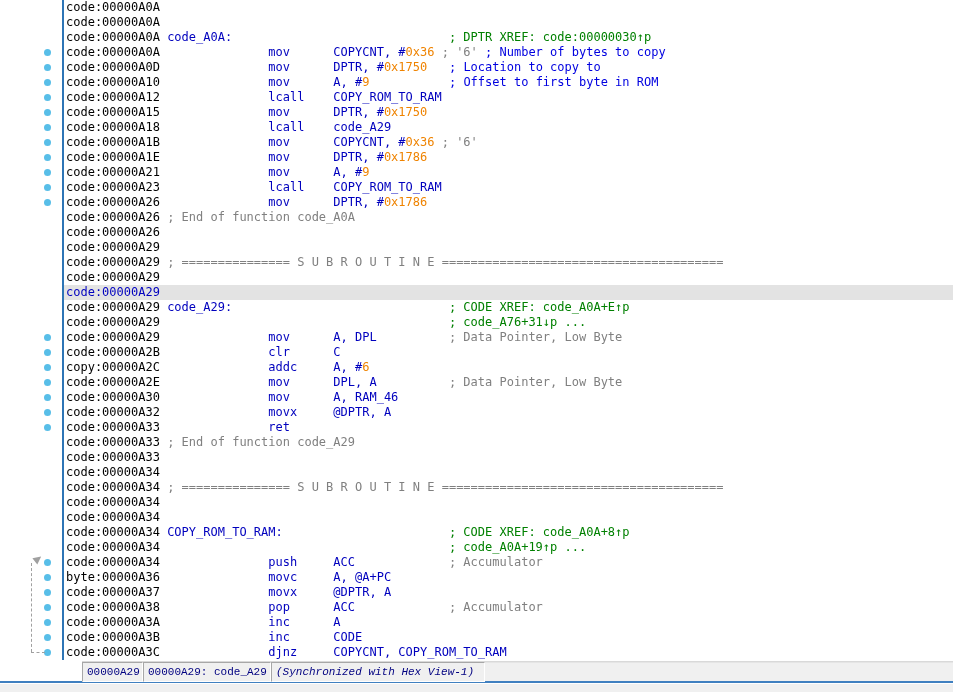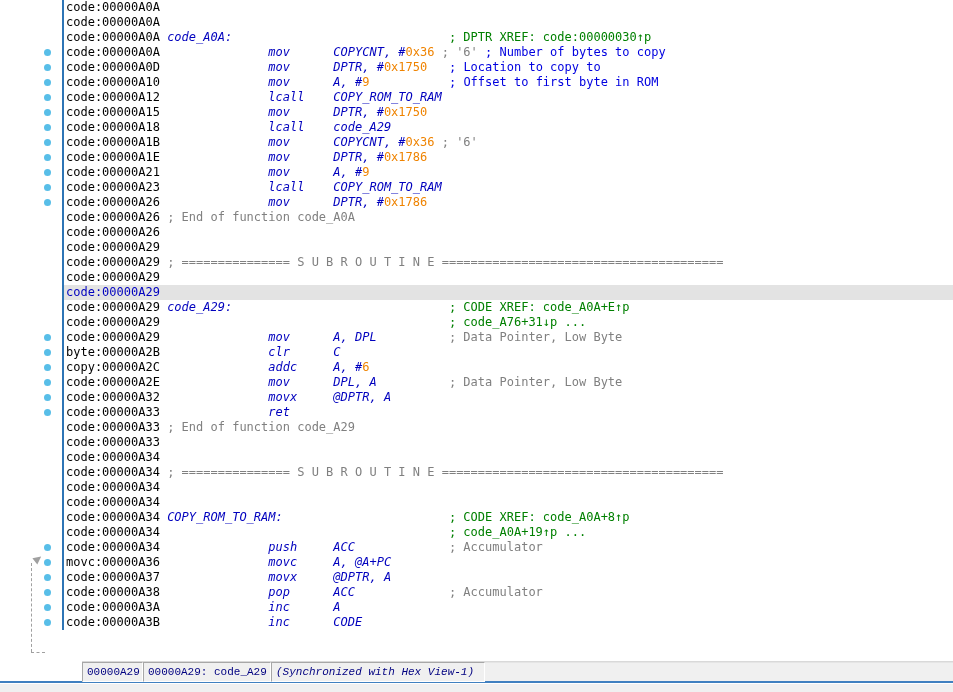--- a/index.html
+++ b/index.html
@@ -36,21 +36,21 @@
   }
   .content{
     flex:1;
     padding-left:2px;
     white-space:pre;
     overflow:hidden;
   }
   .row.hl .content{background:#e3e3e3;}
   .addr{color:#000000;}
   .row.hl .addr{color:var(--c-ins);}
-  .s-ins{color:var(--c-ins);font-style:italic;}
+  .s-ins{color:var(--c-ins);}
   .s-num{color:var(--c-num);}
   .s-cmt{color:var(--c-cmt);}
   .s-auto{color:var(--c-auto);}
   .s-xref{color:var(--c-xref);}
   .s-plain{color:#000000;}
   
   #loop-arrow{position:absolute;left:0;top:0;width:62px;height:660px;pointer-events:none;}
   #loop-arrow .vline{
     position:absolute;left:31px;top:563px;height:89px;width:0;
     border-left:1px dashed var(--c-arrow);
@@ -120,39 +120,41 @@
       <div class="row"><div class="gutter"><span class="dot"></span></div><div class="content"><span class="addr">code:00000A26</span><span class="s-ins">               mov      DPTR, #</span><span class="s-num">0x1786</span></div></div>
       <div class="row"><div class="gutter"></div><div class="content"><span class="addr">code:00000A26</span><span class="s-auto"> ; End of function code_A0A</span></div></div>
       <div class="row"><div class="gutter"></div><div class="content"><span class="addr">code:00000A26</span></div></div>
       <div class="row"><div class="gutter"></div><div class="content"><span class="addr">code:00000A29</span></div></div>
       <div class="row"><div class="gutter"></div><div class="content"><span class="addr">code:00000A29</span><span class="s-plain"> </span><span class="s-auto">; =============== S U B R O U T I N E =======================================</span></div></div>
       <div class="row"><div class="gutter"></div><div class="content"><span class="addr">code:00000A29</span></div></div>
       <div class="row hl"><div class="gutter"></div><div class="content"><span class="addr">code:00000A29</span></div></div>
       <div class="row"><div class="gutter"></div><div class="content"><span class="addr">code:00000A29</span><span class="s-ins"> code_A29:</span><span class="s-plain">                              </span><span class="s-xref">; CODE XREF: code_A0A+E↑p</span></div></div>
       <div class="row"><div class="gutter"></div><div class="content"><span class="addr">code:00000A29</span><span class="s-plain">                                        </span><span class="s-xref">; code_A76+31↓p ...</span></div></div>
       <div class="row"><div class="gutter"><span class="dot"></span></div><div class="content"><span class="addr">code:00000A29</span><span class="s-ins">               mov      A, DPL</span><span class="s-plain">          </span><span class="s-auto">; Data Pointer, Low Byte</span></div></div>
-      <div class="row"><div class="gutter"><span class="dot"></span></div><div class="content"><span class="addr">byte:00000A2B</span><span class="s-ins">               clr      C</span></div></div>
+      <div class="row"><div class="gutter"><span class="dot"></span></div><div class="content"><span class="addr">code:00000A2B</span><span class="s-ins">               clr      C</span></div></div>
       <div class="row"><div class="gutter"><span class="dot"></span></div><div class="content"><span class="addr">copy:00000A2C</span><span class="s-ins">               addc     A, #</span><span class="s-num">6</span></div></div>
       <div class="row"><div class="gutter"><span class="dot"></span></div><div class="content"><span class="addr">code:00000A2E</span><span class="s-ins">               mov      DPL, A</span><span class="s-plain">          </span><span class="s-auto">; Data Pointer, Low Byte</span></div></div>
+      <div class="row"><div class="gutter"><span class="dot"></span></div><div class="content"><span class="addr">code:00000A30</span><span class="s-ins">               mov      A, RAM_46</span></div></div>
       <div class="row"><div class="gutter"><span class="dot"></span></div><div class="content"><span class="addr">code:00000A32</span><span class="s-ins">               movx     @DPTR, A</span></div></div>
       <div class="row"><div class="gutter"><span class="dot"></span></div><div class="content"><span class="addr">code:00000A33</span><span class="s-ins">               ret</span></div></div>
       <div class="row"><div class="gutter"></div><div class="content"><span class="addr">code:00000A33</span><span class="s-auto"> ; End of function code_A29</span></div></div>
       <div class="row"><div class="gutter"></div><div class="content"><span class="addr">code:00000A33</span></div></div>
       <div class="row"><div class="gutter"></div><div class="content"><span class="addr">code:00000A34</span></div></div>
       <div class="row"><div class="gutter"></div><div class="content"><span class="addr">code:00000A34</span><span class="s-plain"> </span><span class="s-auto">; =============== S U B R O U T I N E =======================================</span></div></div>
       <div class="row"><div class="gutter"></div><div class="content"><span class="addr">code:00000A34</span></div></div>
       <div class="row"><div class="gutter"></div><div class="content"><span class="addr">code:00000A34</span></div></div>
       <div class="row"><div class="gutter"></div><div class="content"><span class="addr">code:00000A34</span><span class="s-ins"> COPY_ROM_TO_RAM:</span><span class="s-plain">                       </span><span class="s-xref">; CODE XREF: code_A0A+8↑p</span></div></div>
       <div class="row"><div class="gutter"></div><div class="content"><span class="addr">code:00000A34</span><span class="s-plain">                                        </span><span class="s-xref">; code_A0A+19↑p ...</span></div></div>
       <div class="row"><div class="gutter"><span class="dot"></span></div><div class="content"><span class="addr">code:00000A34</span><span class="s-ins">               push     ACC</span><span class="s-plain">             </span><span class="s-auto">; Accumulator</span></div></div>
-      <div class="row"><div class="gutter"><span class="dot"></span></div><div class="content"><span class="addr">movc:00000A36</span><span class="s-ins">               movc     A, @A+PC</span></div></div>
+      <div class="row"><div class="gutter"><span class="dot"></span></div><div class="content"><span class="addr">byte:00000A36</span><span class="s-ins">               movc     A, @A+PC</span></div></div>
       <div class="row"><div class="gutter"><span class="dot"></span></div><div class="content"><span class="addr">code:00000A37</span><span class="s-ins">               movx     @DPTR, A</span></div></div>
       <div class="row"><div class="gutter"><span class="dot"></span></div><div class="content"><span class="addr">code:00000A38</span><span class="s-ins">               pop      ACC</span><span class="s-plain">             </span><span class="s-auto">; Accumulator</span></div></div>
       <div class="row"><div class="gutter"><span class="dot"></span></div><div class="content"><span class="addr">code:00000A3A</span><span class="s-ins">               inc      A</span></div></div>
       <div class="row"><div class="gutter"><span class="dot"></span></div><div class="content"><span class="addr">code:00000A3B</span><span class="s-ins">               inc      CODE</span></div></div>
+      <div class="row"><div class="gutter"><span class="dot"></span></div><div class="content"><span class="addr">code:00000A3C</span><span class="s-ins">               djnz     COPYCNT, COPY_ROM_TO_RAM</span></div></div>
       <div id="loop-arrow">
       <span class="vline"></span>
       <span class="hline"></span>
       <span class="head"></span>
     </div>
   </div>
 
   <div id="statusrow">
     <div class="spacer"></div>
     <div id="statusbar">

